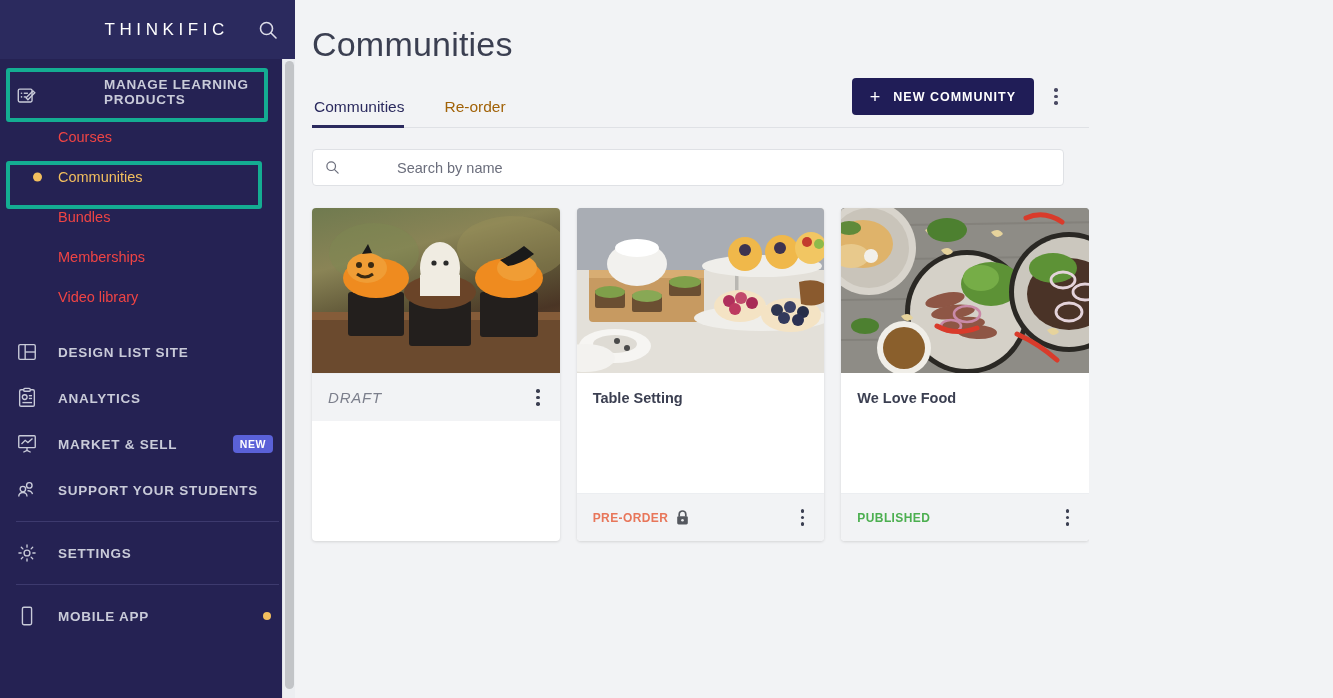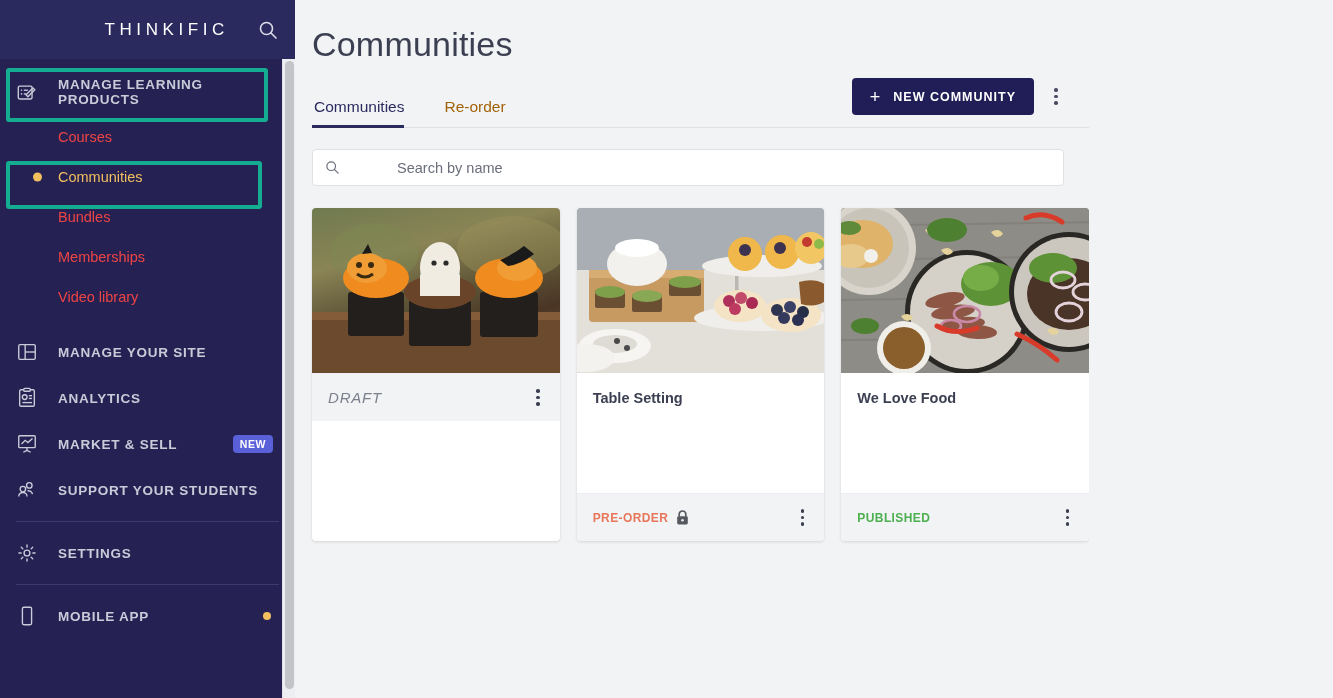--- a/index.html
+++ b/index.html
@@ -31,28 +31,29 @@
     letter-spacing: 4.6px;
     font-weight: 400;
     margin-right: 28px;
     white-space: nowrap;
   }
   .brand-search { width: 22px; height: 22px; position: relative; cursor: pointer; }
   .brand-search svg { display:block; }
 
   .nav { padding-top: 8px; }
   .nav-group-head {
-    display: flex; align-items: center;
+    display: flex; align-items: flex-end;
     padding: 10px 14px 10px 16px;
     color: #c9cbd9;
     font-size: 13.5px;
     letter-spacing: .7px;
     font-weight: 700;
     cursor: pointer;
     position: relative;
+    gap: 46px;
   }
   .nav-group-head .ico { flex:0 0 30px; margin-right: 12px; padding-top:1px;}
   .nav-ico { width: 22px; height: 22px; display:block; }
 
   .nav-sub {
     padding: 5px 0 5px 58px;
     color: #ef4444;
     font-size: 14.5px;
     cursor: pointer;
     line-height: 30px;
@@ -310,21 +311,21 @@
       <div style="height:12px"></div>
 
       <div class="nav-item">
         <span class="ico">
           <svg class="nav-ico" viewBox="0 0 24 24" fill="none" stroke="#c9cbd9" stroke-width="1.5">
             <rect x="3" y="4" width="18" height="16" rx="1.5"></rect>
               <line x1="10" y1="4" x2="10" y2="20"></line>
               <line x1="10" y1="12" x2="21" y2="12"></line>
           </svg>
         </span>
-        <span class="label">MANAGE YOUR SITE</span>
+        <span class="label">DESIGN LIST SITE</span>
       </div>
 
       <div class="nav-item">
         <span class="ico">
           <svg class="nav-ico" viewBox="0 0 24 24" fill="none" stroke="#c9cbd9" stroke-width="1.5">
             <rect x="4" y="3" width="16" height="18" rx="1.5"></rect>
               <rect x="8.5" y="1.5" width="7" height="3.2" rx="1" fill="#252253"></rect>
             <circle cx="9.5" cy="11" r="2.6"></circle>
               <line x1="14" y1="9.5" x2="17.5" y2="9.5"></line>
               <line x1="14" y1="12.5" x2="17.5" y2="12.5"></line>

